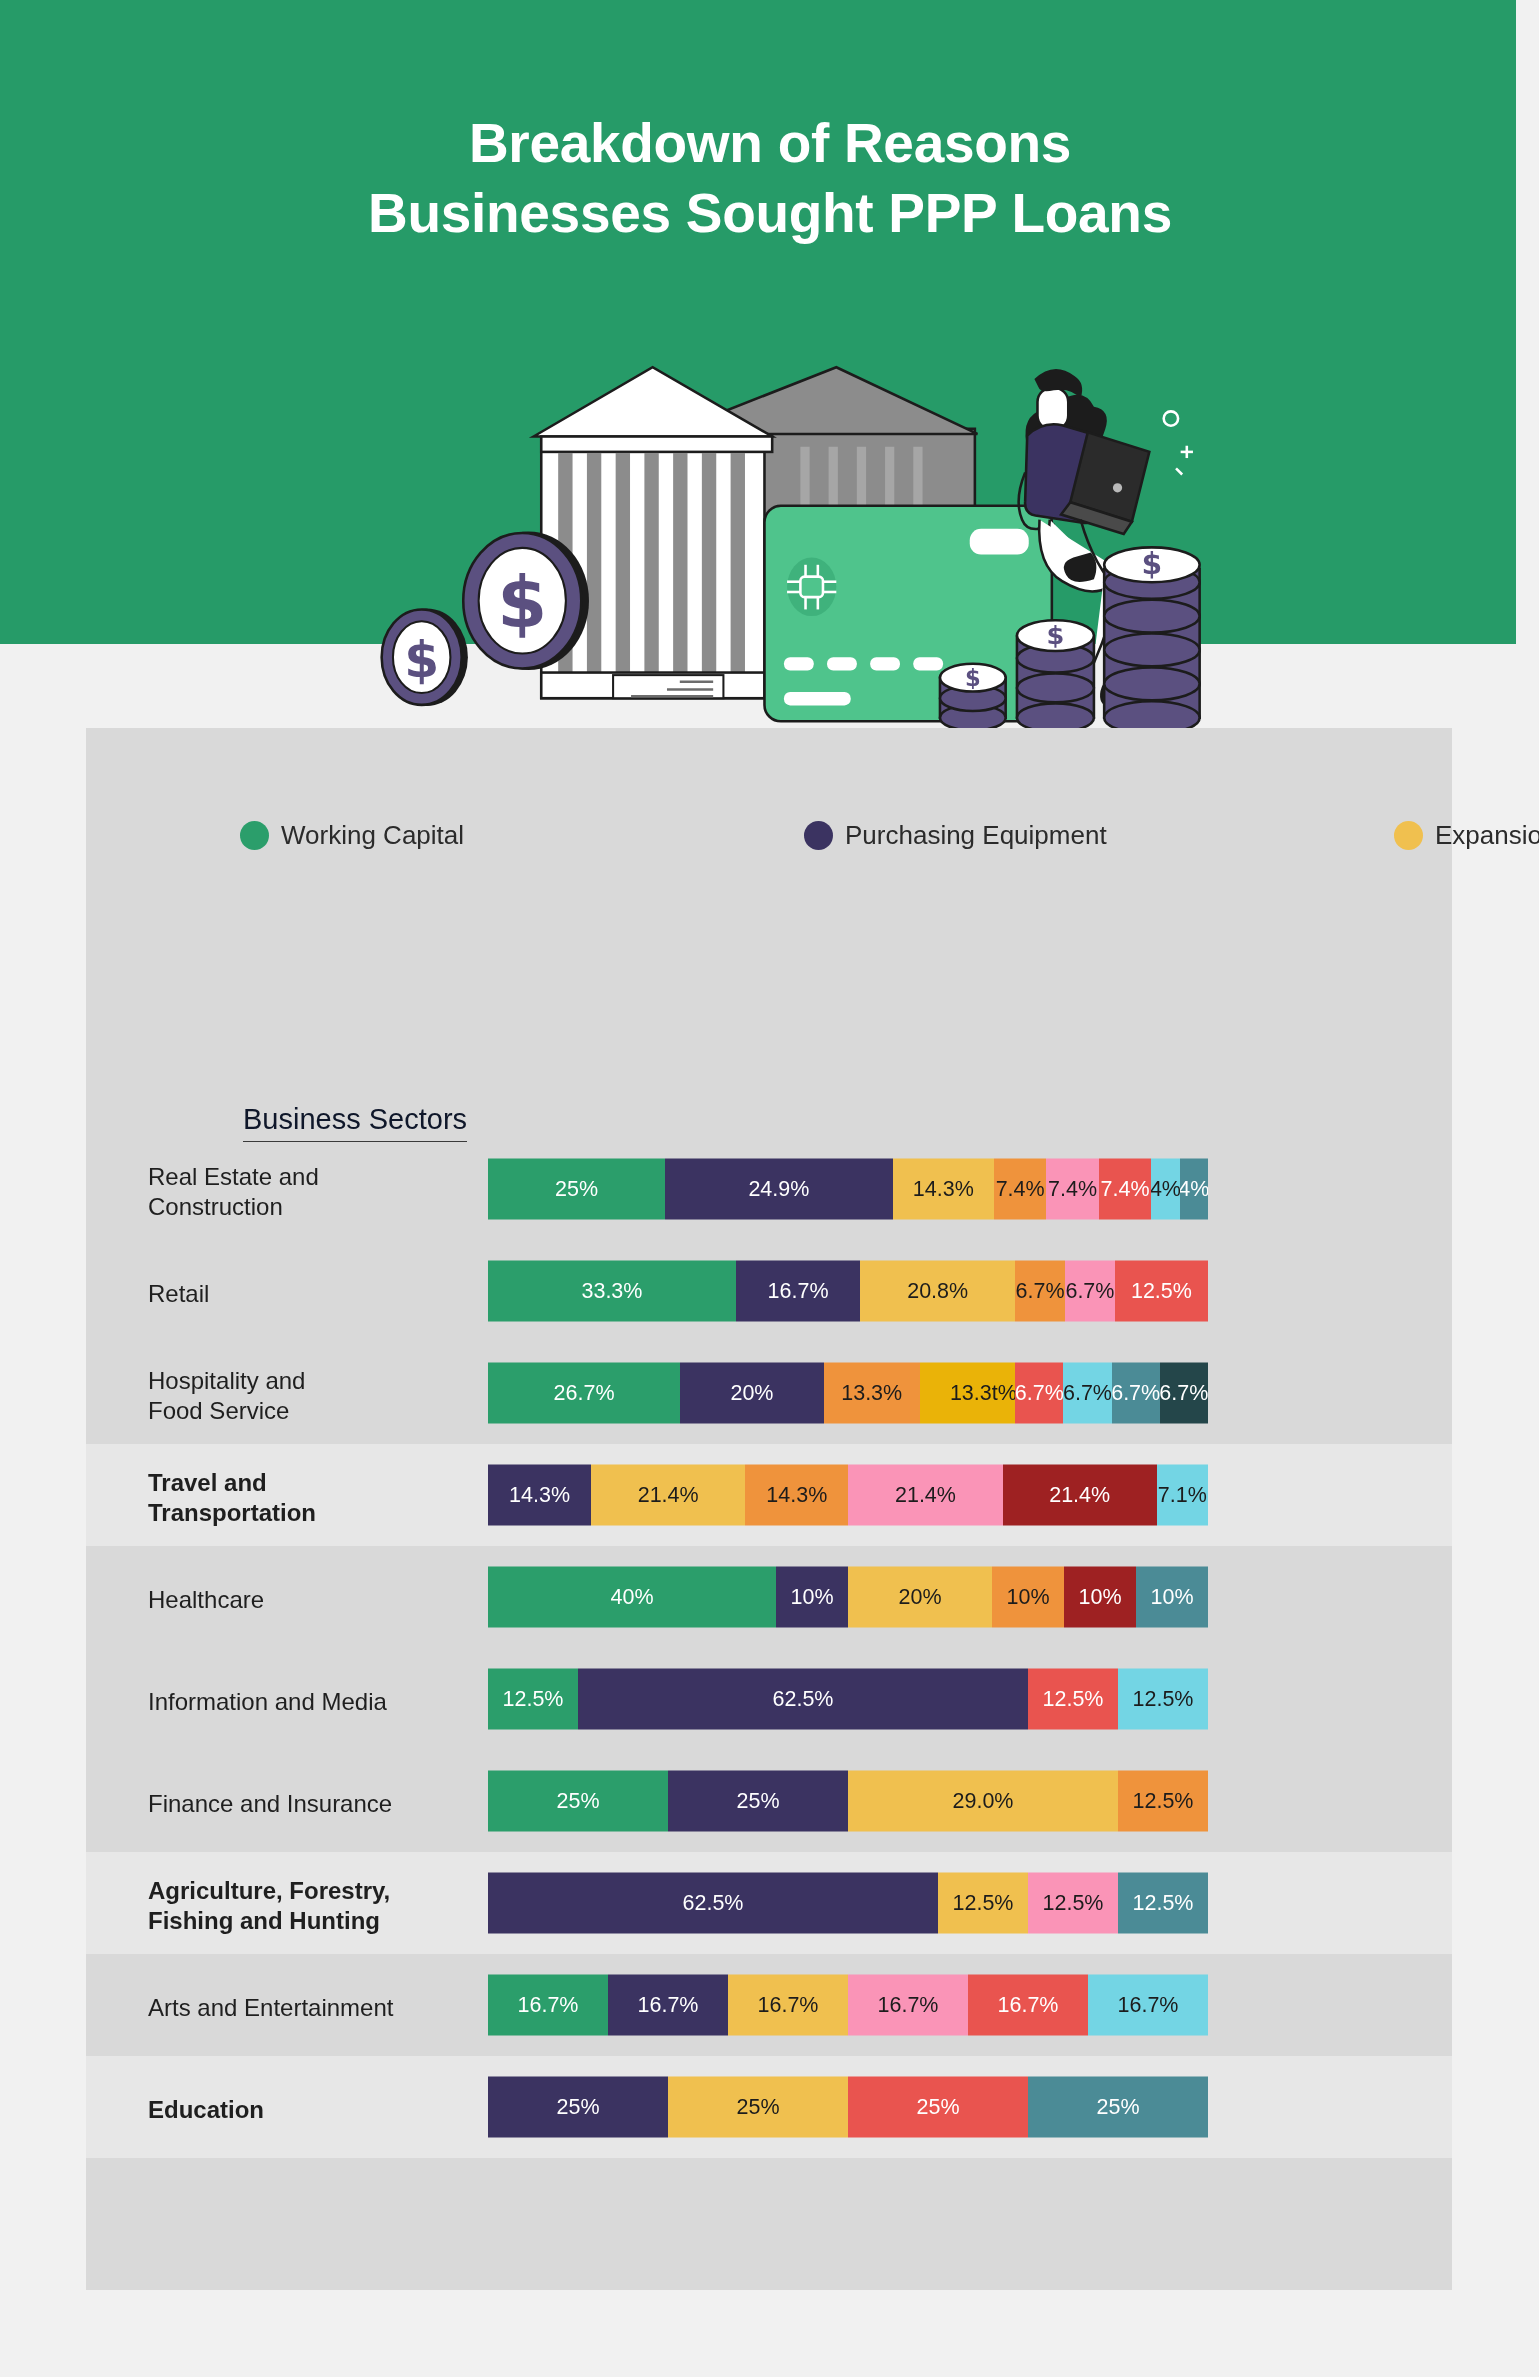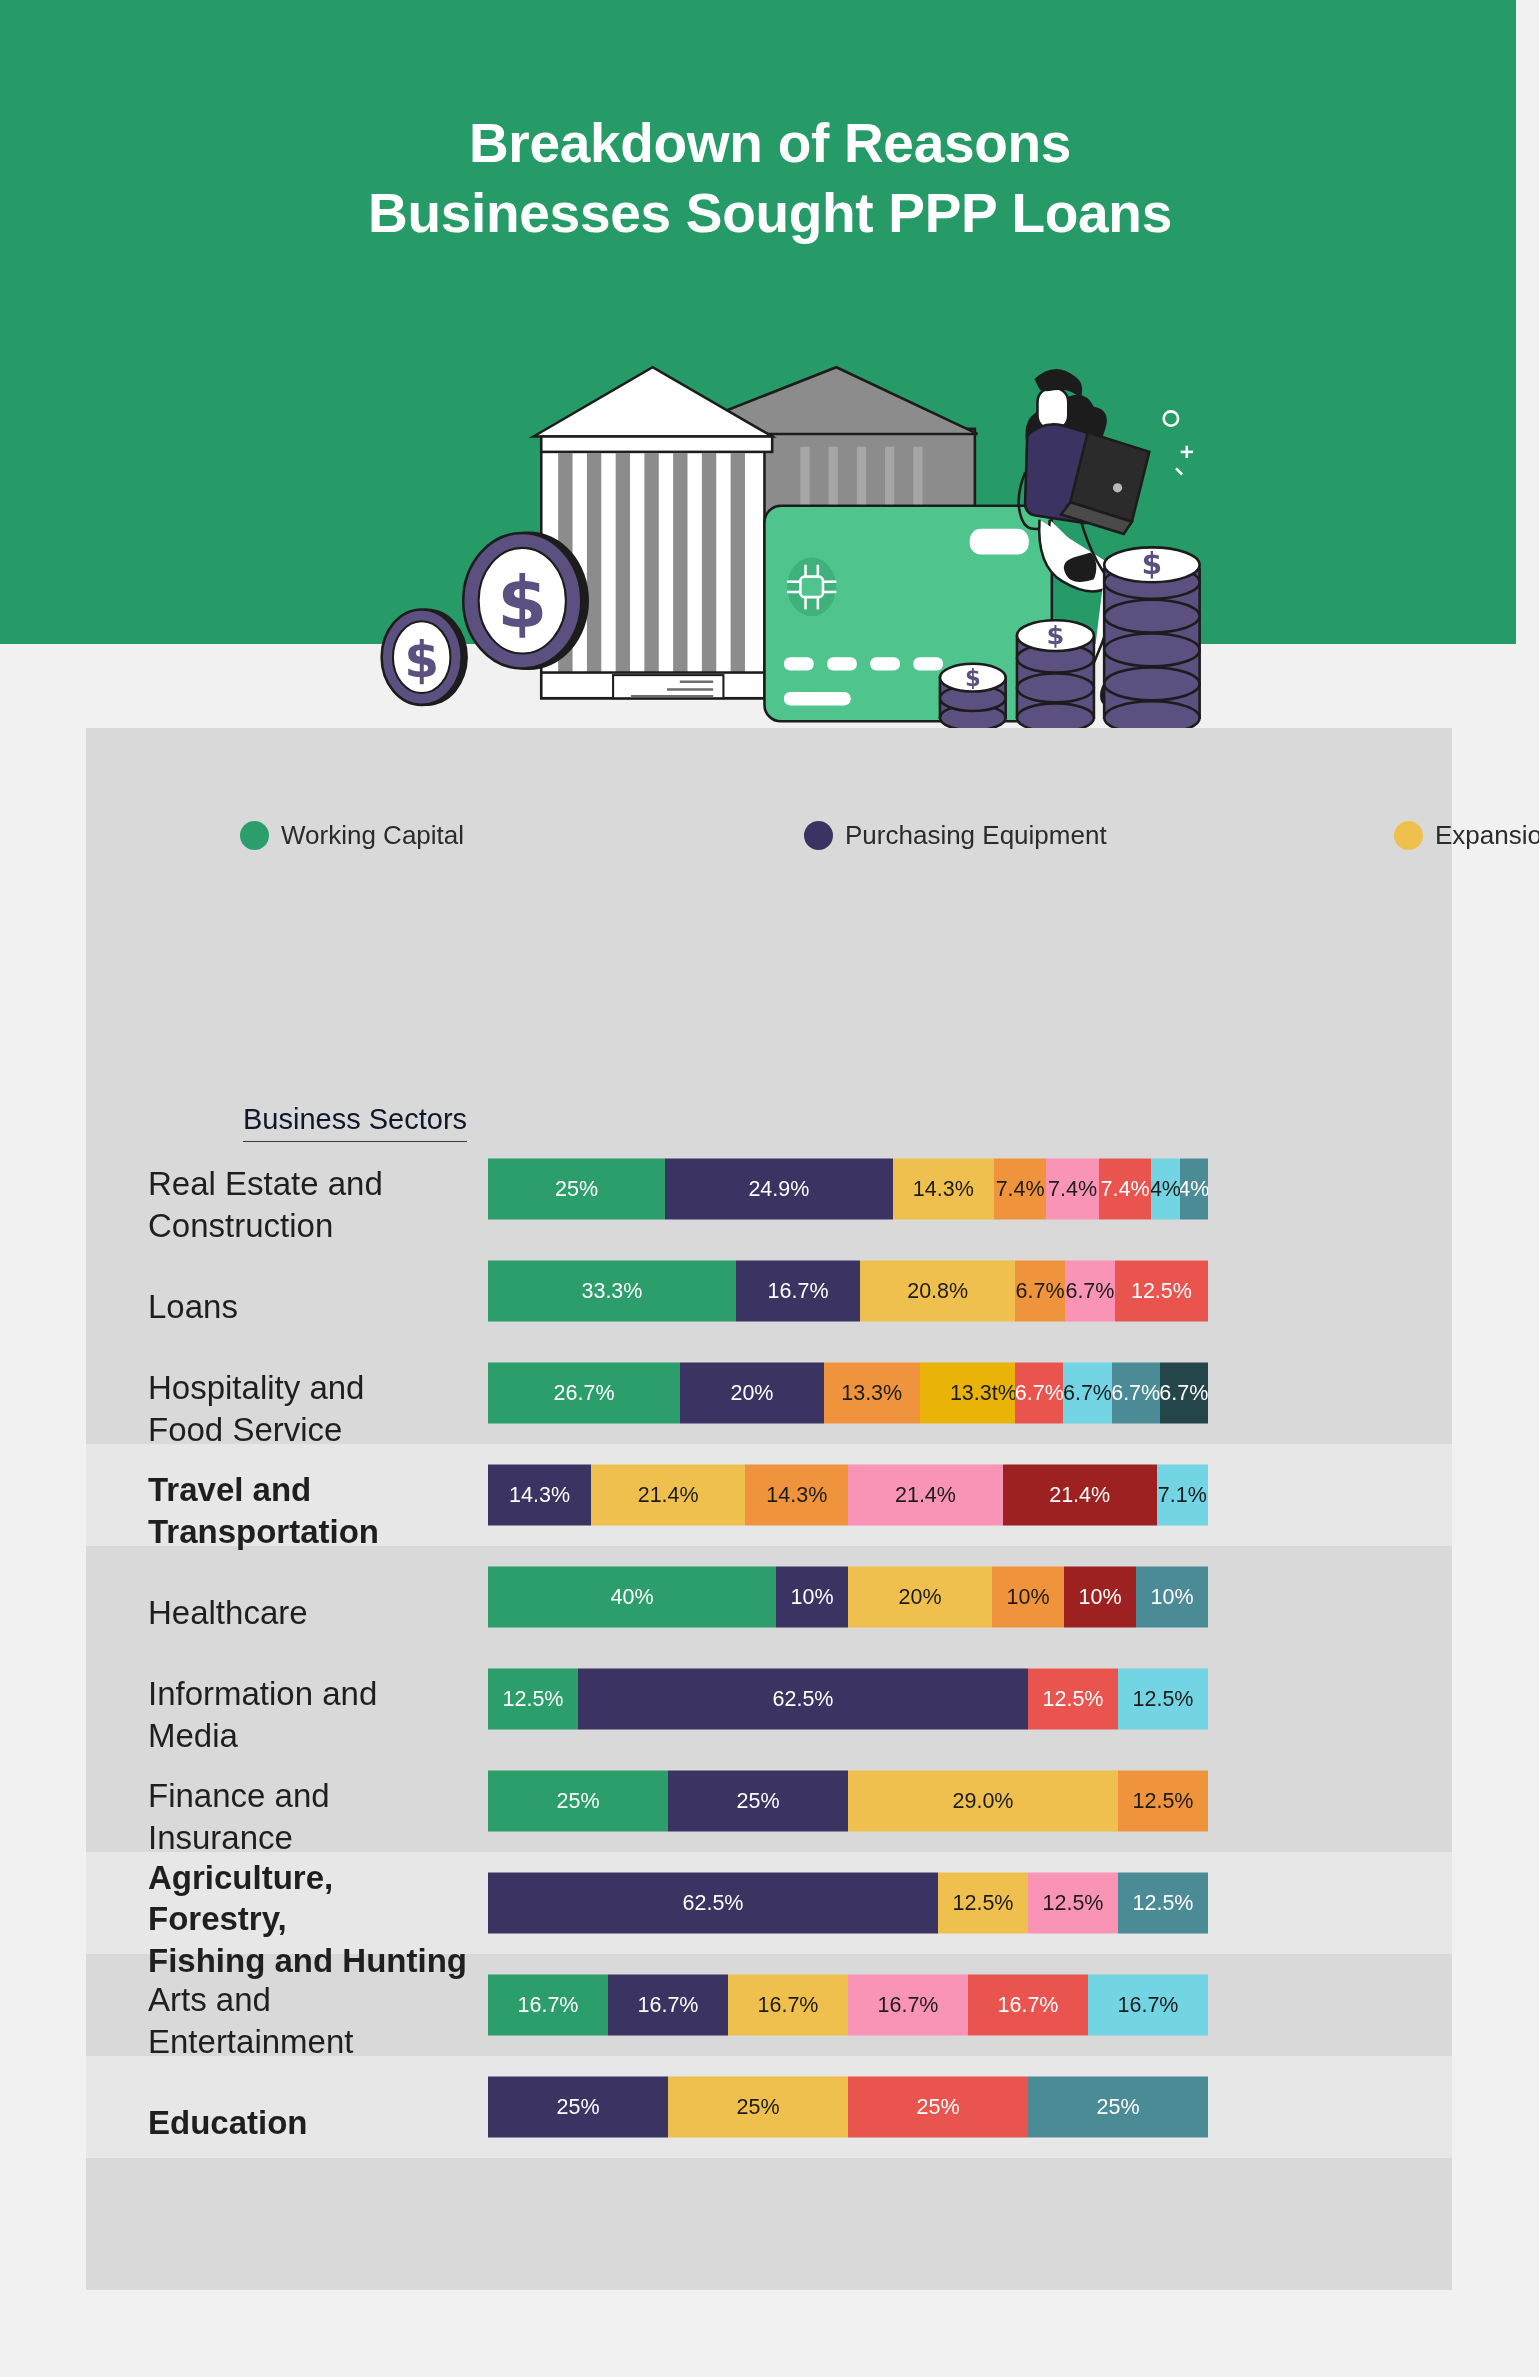--- a/index.html
+++ b/index.html
@@ -54,23 +54,23 @@
   }
 
   
   .rows { position:absolute; left:0; top:410px; width:1366px; }
   .row {
     position:relative; width:1366px; height:102px;
     display:flex; align-items:center;
   }
   .row.highlight { background:#e7e7e7; }
   .row-label {
-    position:absolute; left:62px; top:16px; width:328px; height:100%;
+    position:absolute; left:62px; top:3px; width:328px; height:100%;
     display:flex; align-items:center;
-    font-size:33px; color:#1f1f1f; line-height:1.26;
+    font-size:24px; color:#1f1f1f; line-height:1.26;
     white-space:pre-line;
   }
   .row.highlight .row-label { font-weight:700; }
   .row-bar {
     position:absolute; left:402px; top:50%;
     transform:translateY(-50%);
     width:720px; height:61px;
     display:flex;
   }
   .seg {
@@ -254,21 +254,21 @@
           </div>
           <div class="seg dark" title="Buy an Existing Business" style="background: rgb(115, 213, 228); flex: 0 0 3.93701%;">
             <span>4%</span>
           </div>
           <div class="seg light" title="Remodeling an Existing Location" style="background: rgb(75, 139, 150); flex: 0 0 3.93701%;">
             <span>4%</span>
           </div>
         </div>
       </div>
       <div class="row">
-        <div class="row-label">Loans</div>
+        <div class="row-label">Retail</div>
         <div class="row-bar">
           <div class="seg light" title="Working Capital" style="background: rgb(43, 158, 107); flex: 0 0 34.4364%;">
             <span>33.3%</span>
           </div>
           <div class="seg light" title="Purchasing Equipment" style="background: rgb(59, 51, 97); flex: 0 0 17.2699%;">
             <span>16.7%</span>
           </div>
           <div class="seg dark" title="Expansion" style="background: rgb(240, 192, 79); flex: 0 0 21.5098%;">
             <span>20.8%</span>
           </div>

